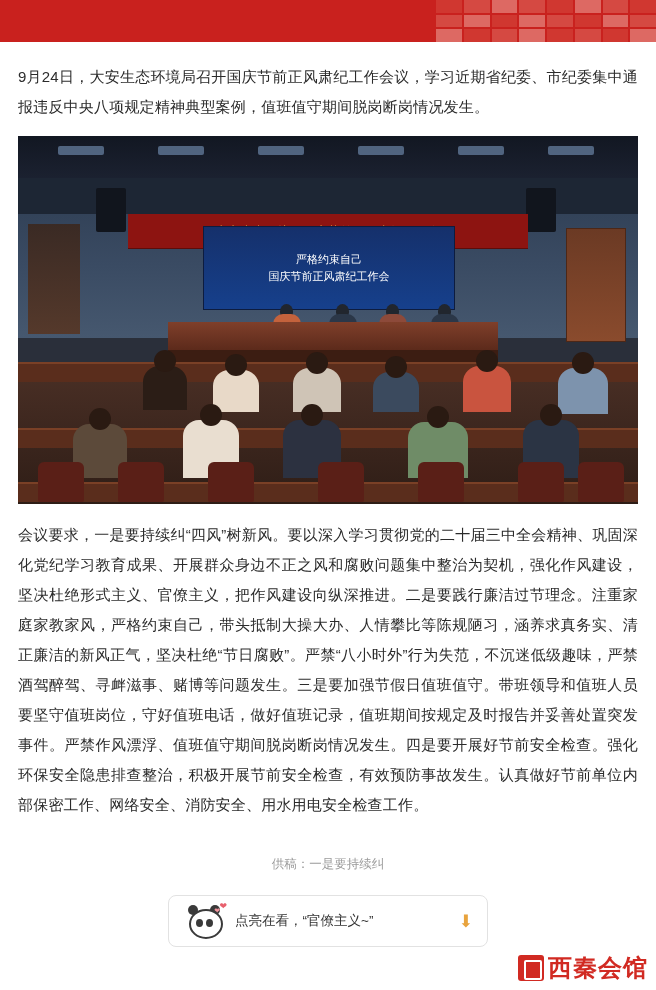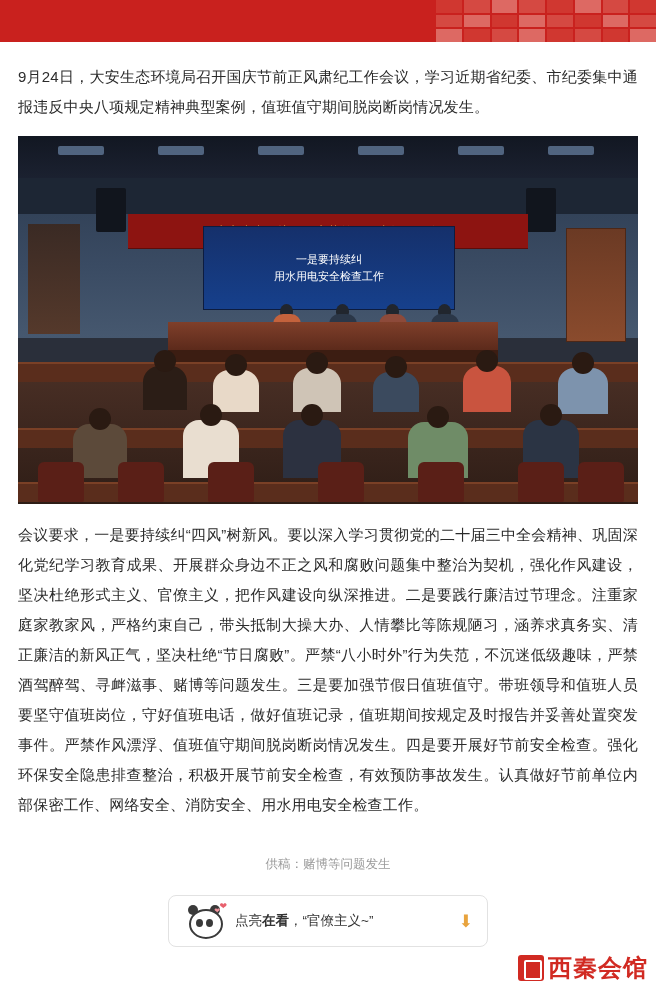--- a/index.html
+++ b/index.html
@@ -219,21 +219,21 @@
   }
   .panda .heart2 {
     position: absolute; right: 9px; top: 6px; color: #f0939c; font-size: 7px;
   }
   .cta-text {
     font-size: 13.5px;
     color: #333;
     white-space: nowrap;
   }
   .cta-text b {
-    font-weight: bold;
+    font-weight: normal;
   }
   .cta-arrow {
     margin-left: auto;
     font-size: 17px;
     color: #e8a33d;
   }
 
   
   .watermark {
     position: absolute;
@@ -315,22 +315,22 @@
       <div class="ph-door-b"></div>
       <div class="ph-door"></div>
       <div class="ph-speaker-l"></div>
       <div class="ph-speaker-r"></div>
 
       <div class="ph-banner">
         <span>大安生态环境局国庆节前正风肃纪工作会</span>
       </div>
 
       <div class="ph-screen">
-        <span>一是要持续纠</span>
-        <span>用水用电安全检查工作</span>
+        <span>严格约束自己</span>
+        <span>国庆节前正风肃纪工作会</span>
       </div>
 
       <div class="ph-head" style="left:262px"></div>
       <div class="ph-body" style="left:255px;background:#c4623c"></div>
       <div class="ph-head" style="left:318px"></div>
       <div class="ph-body" style="left:311px;background:#2b3748"></div>
       <div class="ph-head" style="left:368px"></div>
       <div class="ph-body" style="left:361px;background:#8d4a3a"></div>
       <div class="ph-head" style="left:420px"></div>
       <div class="ph-body" style="left:413px;background:#2b3748"></div>
@@ -383,21 +383,21 @@
         <div class="ph-chair" style="left:190px; top:100px;"></div>
         <div class="ph-chair" style="left:300px; top:100px;"></div>
         <div class="ph-chair" style="left:400px; top:100px;"></div>
         <div class="ph-chair" style="left:500px; top:100px;"></div>
         <div class="ph-chair" style="left:560px; top:100px;"></div>
       </div>
     </div>
 
     <p class="body-text para-bottom">会议要求，一是要持续纠“四风”树新风。要以深入学习贯彻党的二十届三中全会精神、巩固深化党纪学习教育成果、开展群众身边不正之风和腐败问题集中整治为契机，强化作风建设，坚决杜绝形式主义、官僚主义，把作风建设向纵深推进。二是要践行廉洁过节理念。注重家庭家教家风，严格约束自己，带头抵制大操大办、人情攀比等陈规陋习，涵养求真务实、清正廉洁的新风正气，坚决杜绝“节日腐败”。严禁“八小时外”行为失范，不沉迷低级趣味，严禁酒驾醉驾、寻衅滋事、赌博等问题发生。三是要加强节假日值班值守。带班领导和值班人员要坚守值班岗位，守好值班电话，做好值班记录，值班期间按规定及时报告并妥善处置突发事件。严禁作风漂浮、值班值守期间脱岗断岗情况发生。四是要开展好节前安全检查。强化环保安全隐患排查整治，积极开展节前安全检查，有效预防事故发生。认真做好节前单位内部保密工作、网络安全、消防安全、用水用电安全检查工作。</p>
 
-    <div class="source-line">供稿：赌博等问题发生</div>
+    <div class="source-line">供稿：一是要持续纠</div>
 
     <div class="cta-wrap">
       <div class="cta-box">
         <div class="panda">
           <span class="ear-l"></span>
           <span class="ear-r"></span>
           <span class="hd"></span>
           <span class="eye-l"></span>
           <span class="eye-r"></span>
           <span class="heart">❤</span>

